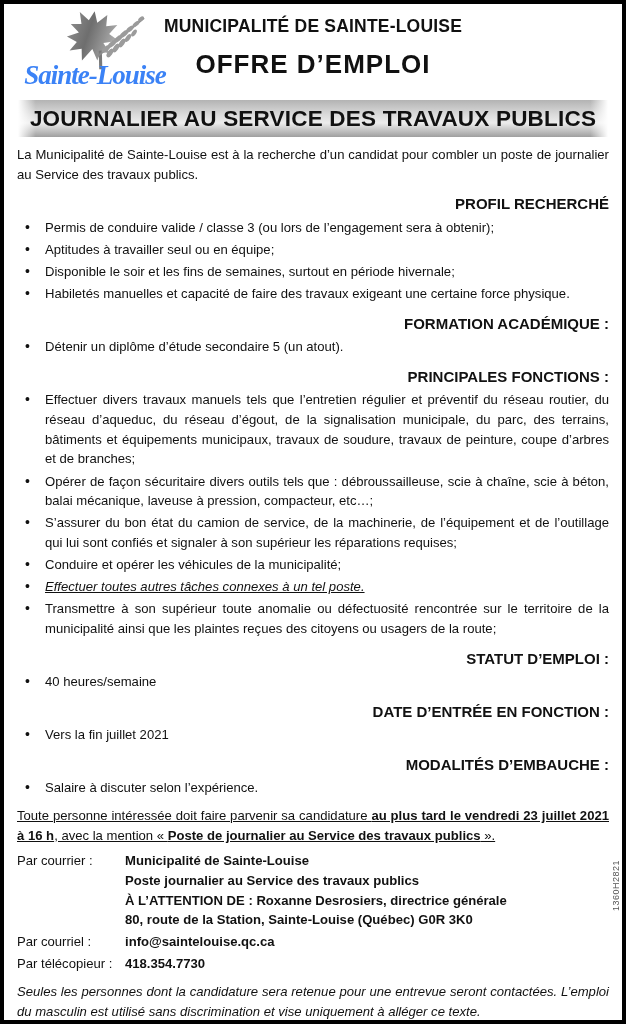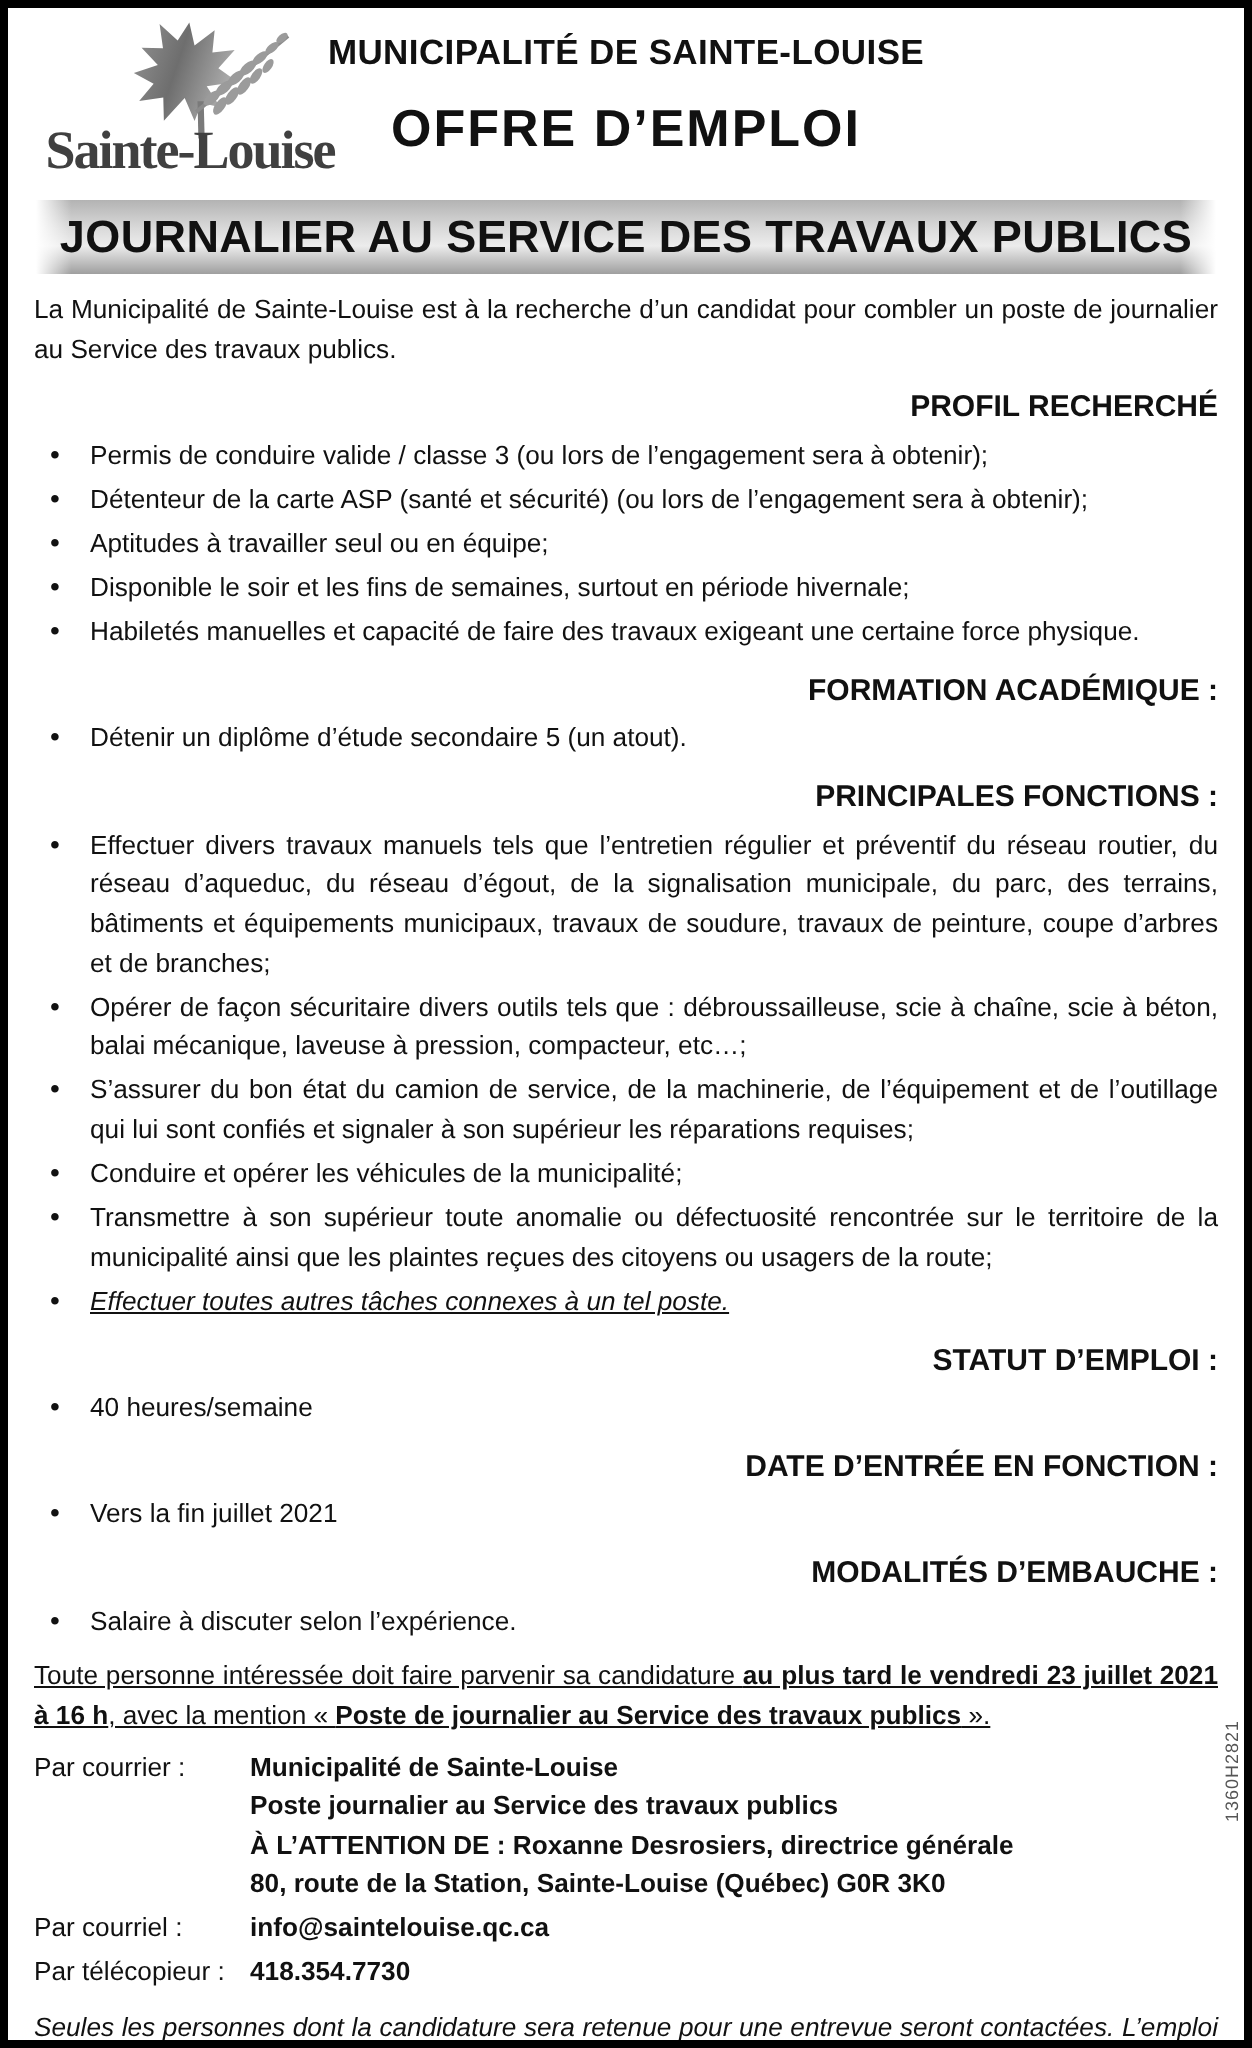--- a/index.html
+++ b/index.html
@@ -10,22 +10,22 @@
     padding:4px 13px 6px 13px;
     font-family:"Liberation Sans", sans-serif;
     color:#111; position:relative; overflow:hidden;
   }
   
   .header { position:relative; height:86px; }
   .logo { position:absolute; left:-2px; top:0; width:160px; text-align:center; }
   .logo svg { display:block; margin:0 auto; }
   .logo-text {
     font-family:"Liberation Serif", serif;
-    font-weight:bold;
-    font-size:27px; color:#404040; letter-spacing:-1px;
+    font-style:italic; font-weight:bold;
+    font-size:27px; color:#3b82f6; letter-spacing:-1px;
     margin-top:-10px; white-space:nowrap;
   }
   .titles { text-align:center; padding-top:8px; }
   .muni-title { font-size:17.5px; font-weight:bold; letter-spacing:0.2px; }
   .offer-title { font-size:26px; font-weight:bold; letter-spacing:1px; margin-top:12px; }
   
   .banner {
     margin:6px 1px 8px 1px; height:37px;
     display:flex; align-items:center; justify-content:center;
     font-size:22.5px; font-weight:bold; letter-spacing:0.2px;
@@ -112,39 +112,38 @@
     <span>JOURNALIER AU SERVICE DES TRAVAUX PUBLICS</span>
   </div>
 
   <div class="doc">
 
     <p class="para">La Municipalité de Sainte-Louise est à la recherche d’un candidat pour combler un poste de journalier au Service des travaux publics.</p>
 
     <div class="section-heading">PROFIL RECHERCHÉ</div>
     <ul class="bullets">
       <li><span>Permis de conduire valide / classe 3 (ou lors de l’engagement sera à obtenir);</span></li>
-      <li><span>Détenteur de la carte ASP (santé et sécurité) (ou lors de l’engagement sera à obtenir);</span></li>
       <li><span>Aptitudes à travailler seul ou en équipe;</span></li>
       <li><span>Disponible le soir et les fins de semaines, surtout en période hivernale;</span></li>
       <li><span>Habiletés manuelles et capacité de faire des travaux exigeant une certaine force physique.</span></li>
     </ul>
 
     <div class="section-heading">FORMATION ACADÉMIQUE :</div>
     <ul class="bullets">
       <li><span>Détenir un diplôme d’étude secondaire 5 (un atout).</span></li>
     </ul>
 
     <div class="section-heading">PRINCIPALES FONCTIONS :</div>
     <ul class="bullets">
       <li><span>Effectuer divers travaux manuels tels que l’entretien régulier et préventif du réseau routier, du réseau d’aqueduc, du réseau d’égout, de la signalisation municipale, du parc, des terrains, bâtiments et équipements municipaux, travaux de soudure, travaux de peinture, coupe d’arbres et de branches;</span></li>
       <li><span>Opérer de façon sécuritaire divers outils tels que : débroussailleuse, scie à chaîne, scie à béton, balai mécanique, laveuse à pression, compacteur, etc…;</span></li>
       <li><span>S’assurer du bon état du camion de service, de la machinerie, de l’équipement et de l’outillage qui lui sont confiés et signaler à son supérieur les réparations requises;</span></li>
       <li><span>Conduire et opérer les véhicules de la municipalité;</span></li>
+      <li><span class="italic-underline">Effectuer toutes autres tâches connexes à un tel poste.</span></li>
       <li><span>Transmettre à son supérieur toute anomalie ou défectuosité rencontrée sur le territoire de la municipalité ainsi que les plaintes reçues des citoyens ou usagers de la route;</span></li>
-      <li><span class="italic-underline">Effectuer toutes autres tâches connexes à un tel poste.</span></li>
     </ul>
 
     <div class="section-heading">STATUT D’EMPLOI :</div>
     <ul class="bullets">
       <li><span>40 heures/semaine</span></li>
     </ul>
 
     <div class="section-heading">DATE D’ENTRÉE EN FONCTION :</div>
     <ul class="bullets">
       <li><span>Vers la fin juillet 2021</span></li>

